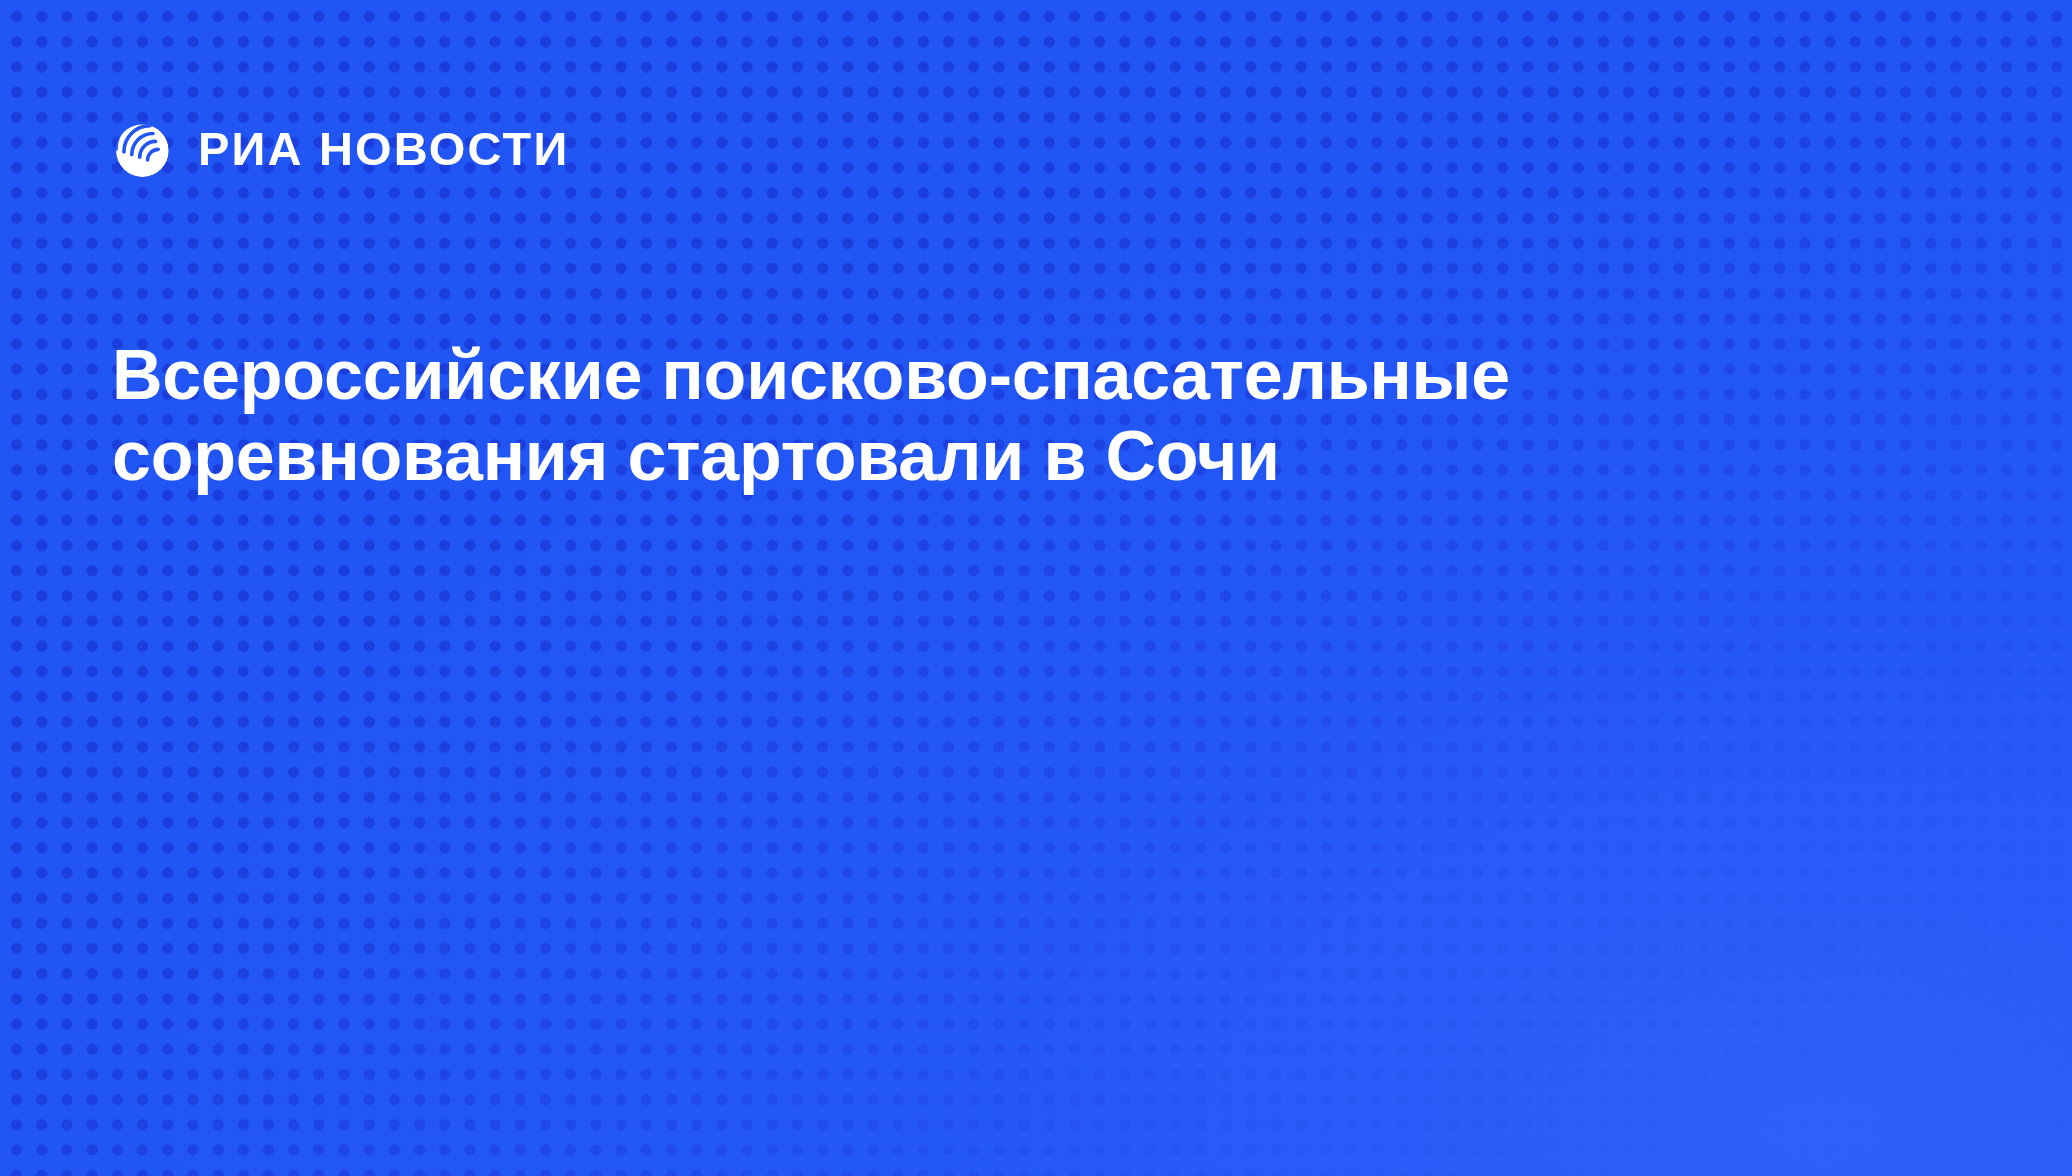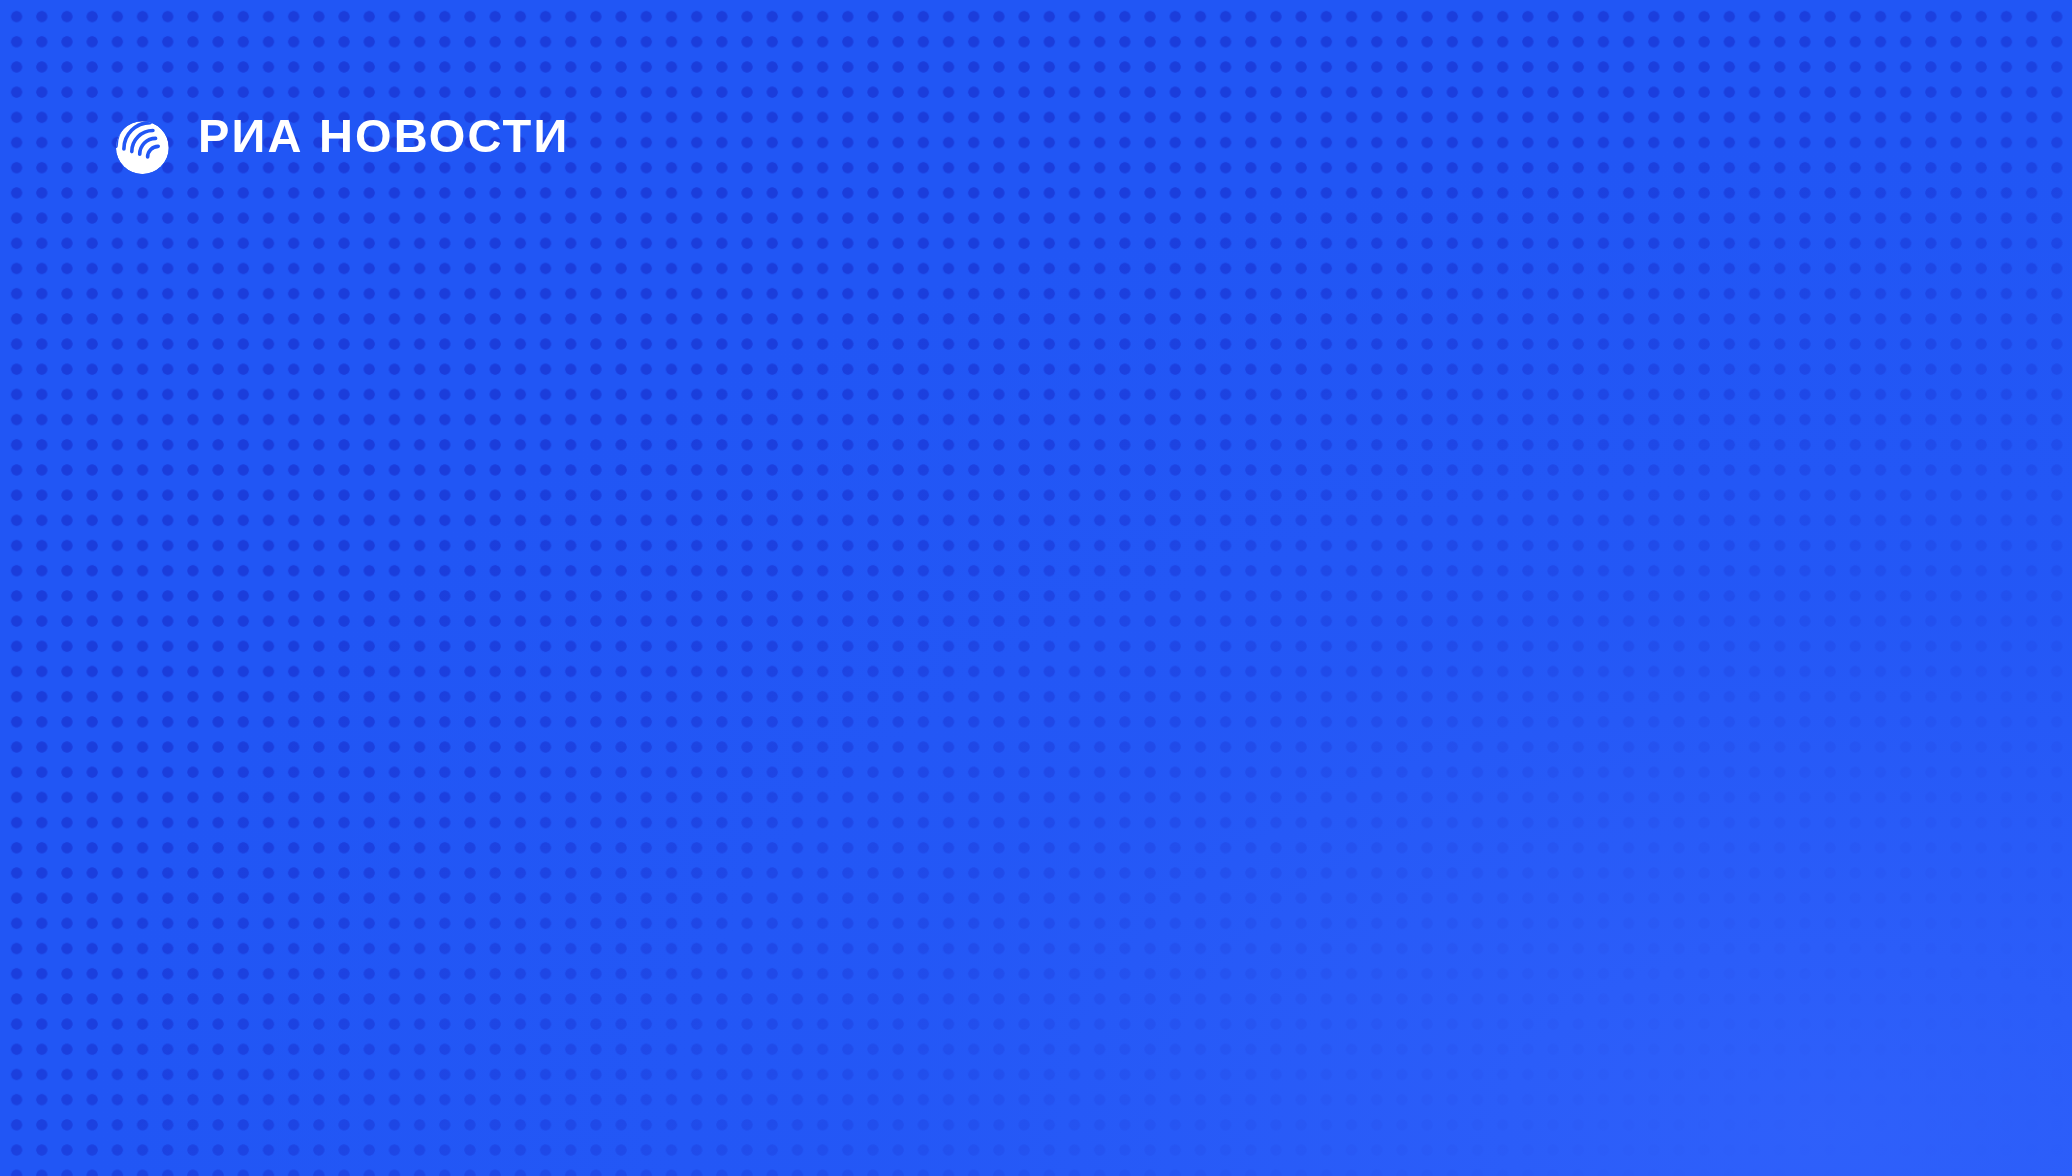--- a/index.html
+++ b/index.html
@@ -72,21 +72,21 @@
     inset: 0;
     padding: 0;
   }
 
   
   .brand {
     position: absolute;
     left: 112px;
     top: 112px;
     display: flex;
-    align-items: flex-start;
+    align-items: center;
     gap: 20px;
     height: 72px;
   }
 
   .brand-mark {
     width: 66px;
     height: 66px;
     flex: 0 0 auto;
     display: block;
   }
@@ -145,15 +145,19 @@
             <path d="M18 56 A40 40 0 0 1 58 16"></path>
             <path d="M30 60 A32 32 0 0 1 62 28"></path>
             <path d="M42 64 A24 24 0 0 1 66 40"></path>
             <path d="M54 68 A16 16 0 0 1 70 52"></path>
           </g>
         </g>
       </svg>
       <span class="brand-name">РИА НОВОСТИ</span>
     </div>
 
+    <h1 class="headline">
+      <span class="headline-line">Всероссийские поисково-спасательные</span>
+      <span class="headline-line">соревнования стартовали в Сочи</span>
+    </h1>
 
   </div>
 </div>
 
 </body></html>

